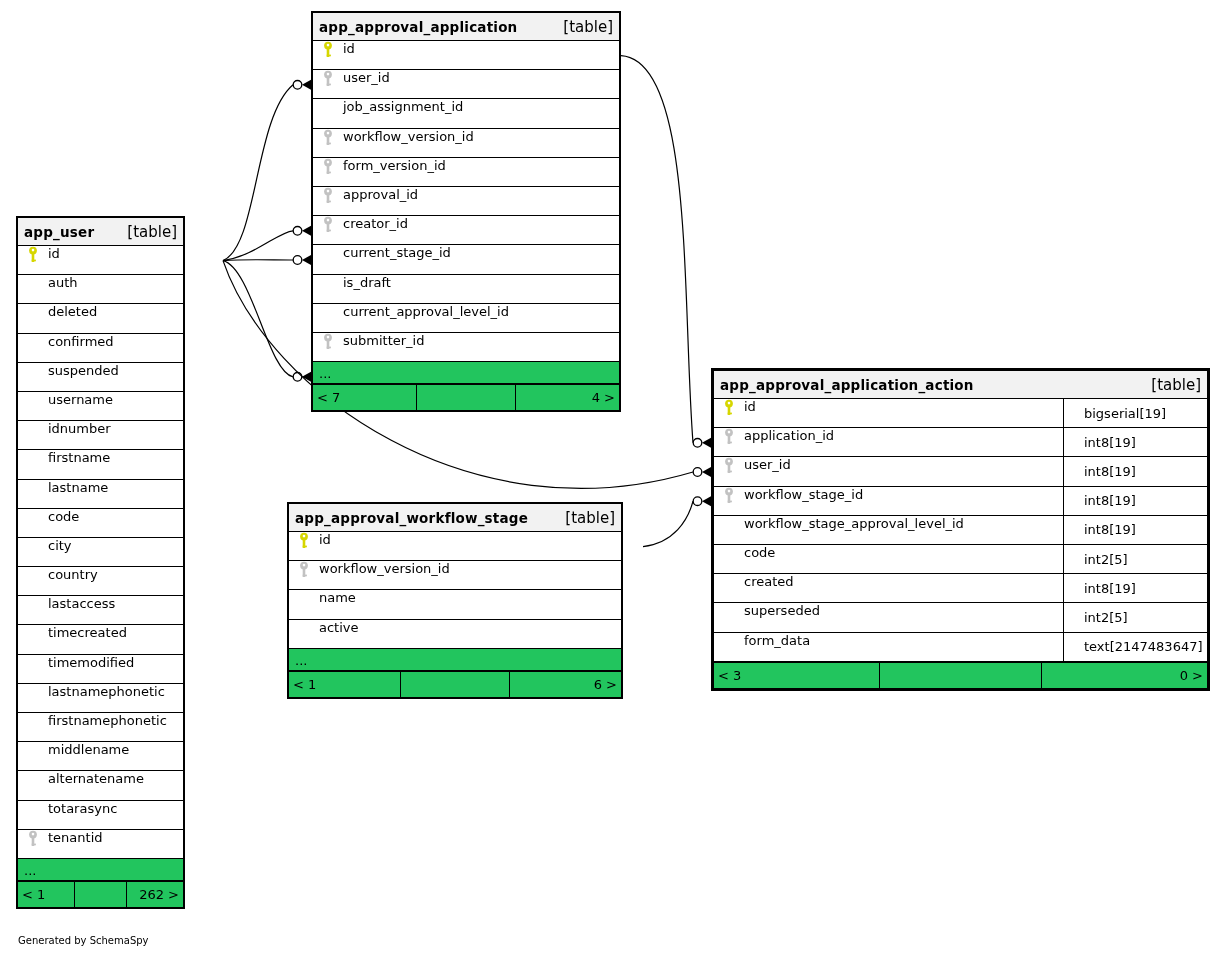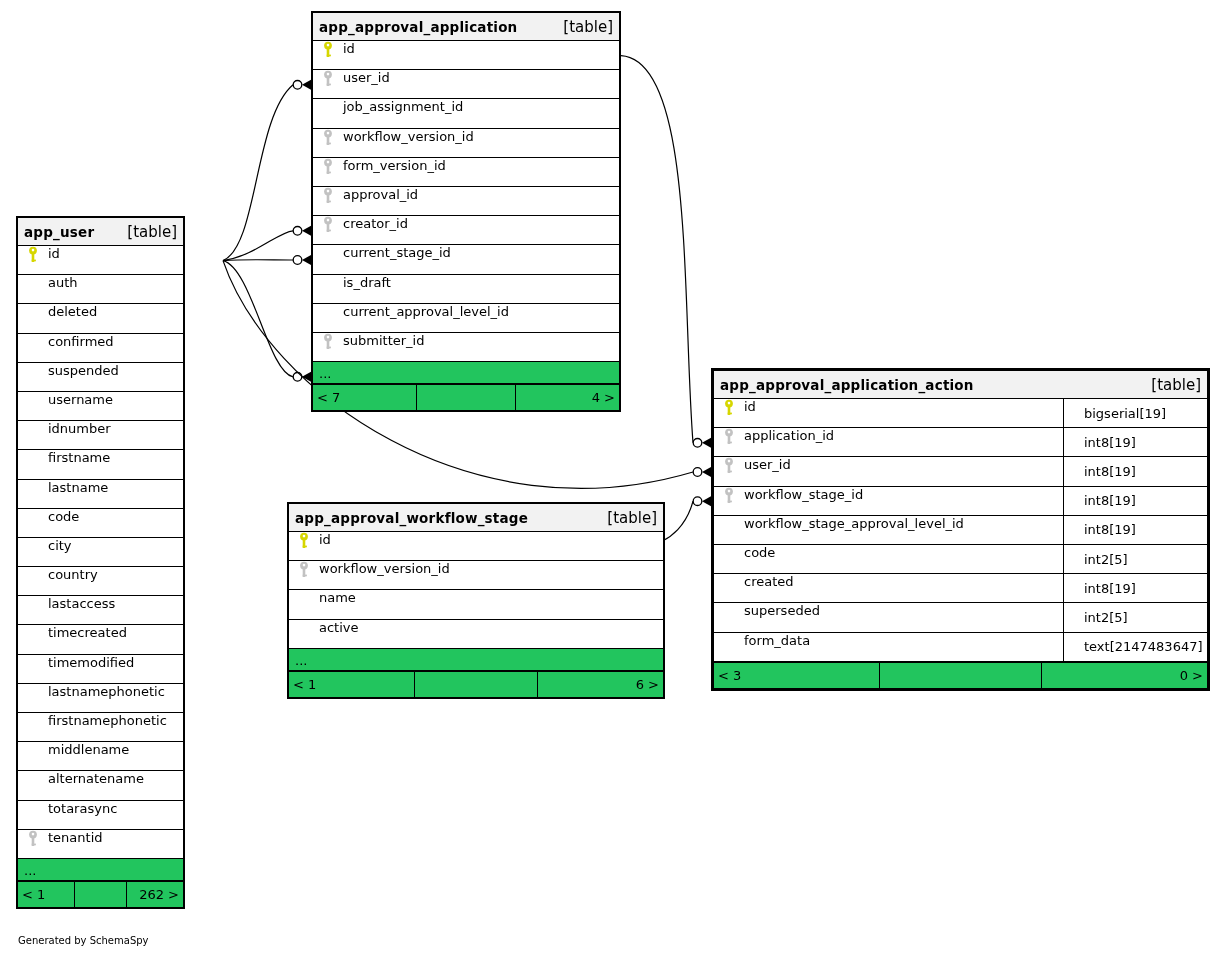--- a/index.html
+++ b/index.html
@@ -343,21 +343,21 @@
             <span class="col-label">submitter_id</span>
           </div>
         </div>
         <div class="ellipsis-row">...</div>
         <div class="tbl-footer" style="border-top: 1px solid rgb(0, 0, 0);">
           <span class="foot-cell foot-left">&lt; 7</span>
           <span class="foot-cell foot-mid"></span>
           <span class="foot-cell foot-right">4 &gt;</span>
         </div>
       </div>
-      <div class="table-node" style="left: 287px; top: 502px; width: 378px;">
+      <div class="table-node" style="left: 287px; top: 502px; width: 336px;">
         <div class="tbl-header" style="background: rgb(242, 242, 242);">
           <span class="tbl-title">app_approval_workflow_stage</span>
           <span class="tbl-tag">[table]</span>
         </div>
         <div class="tbl-row">
           <div class="row-main">
             <span class="icon-slot">
               <svg width="12" height="17">
                 <circle cx="6" cy="4.6" r="3.9" fill="#d6d600"></circle>
                 <circle cx="6" cy="4.1" r="1.3" fill="#ffffff"></circle>

